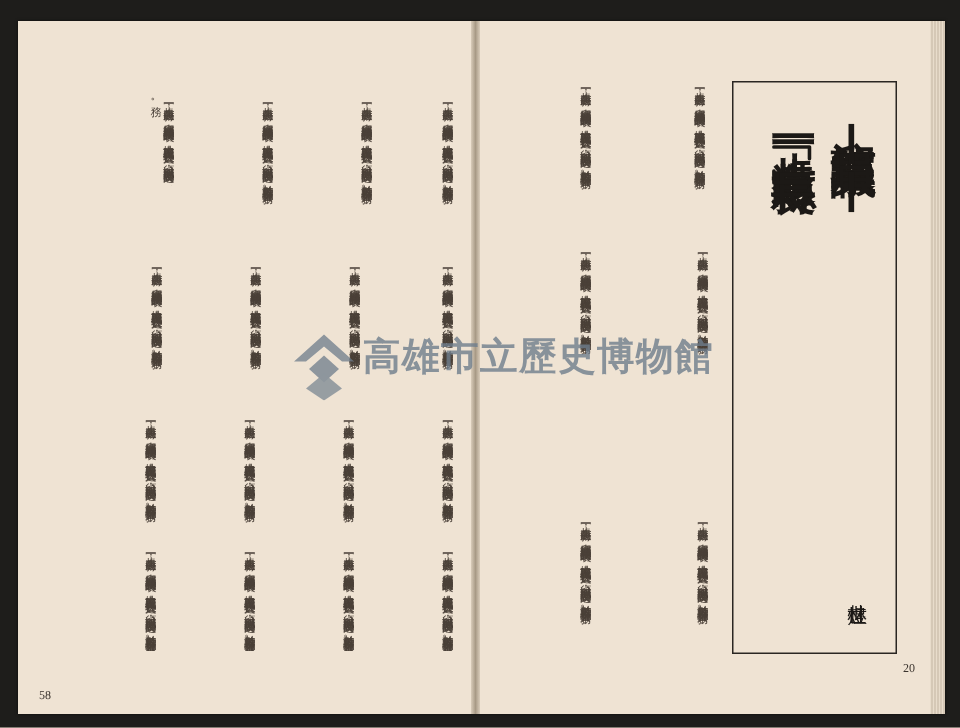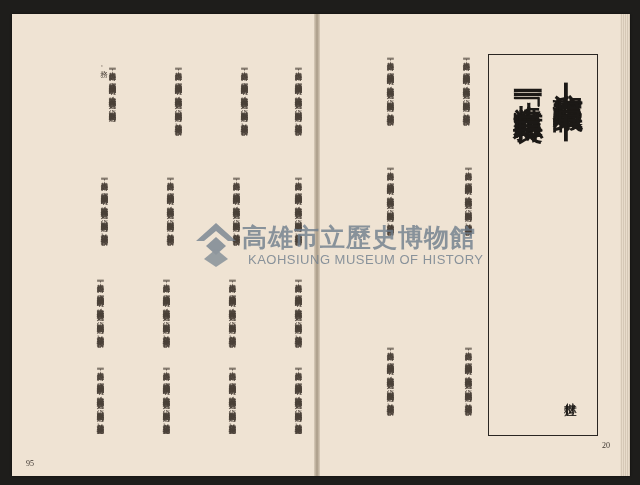--- a/index.html
+++ b/index.html
@@ -100,21 +100,21 @@
       <div class="col" style="height:80px; width:60px;">一步一步邁向縣長，邱連輝議員接受訪問時表示，地方建設與民意代表之責任，須以誠懇態度面對選民，並持續推動各項公共事務。</div>
       <div class="col" style="height:80px; width:60px;">一步一步邁向縣長，邱連輝議員接受訪問時表示，地方建設與民意代表之責任，須以誠懇態度面對選民，並持續推動各項公共事務。</div>
       <div class="col" style="height:80px; width:70px;">一步一步邁向縣長，邱連輝議員接受訪問時表示，地方建設與民意代表之責任，須以誠懇態度面對選民，並持續推動各項公共事務。</div>
     </div>
     <div class="columns" style="right:14px; top:350px; height:70px;">
       <div class="col" style="height:70px; width:60px;">一步一步邁向縣長，邱連輝議員接受訪問時表示，地方建設與民意代表之責任，須以誠懇態度面對選民，並持續推動各項公共事務。</div>
       <div class="col" style="height:70px; width:60px;">一步一步邁向縣長，邱連輝議員接受訪問時表示，地方建設與民意代表之責任，須以誠懇態度面對選民，並持續推動各項公共事務。</div>
       <div class="col" style="height:70px; width:60px;">一步一步邁向縣長，邱連輝議員接受訪問時表示，地方建設與民意代表之責任，須以誠懇態度面對選民，並持續推動各項公共事務。</div>
       <div class="col" style="height:70px; width:70px;">一步一步邁向縣長，邱連輝議員接受訪問時表示，地方建設與民意代表之責任，須以誠懇態度面對選民，並持續推動各項公共事務。</div>
     </div>
-    <div class="page-num" style="left:14px; bottom:8px;">95</div>
+    <div class="page-num" style="left:14px; bottom:8px;">58</div>
   </div>
 
   <div class="gutter"></div>
 
   <div class="page page-right">
     <div class="columns" style="left:6px; top:40px; height:130px;">
       <div class="col" style="height:120px; width:70px;">一步一步邁向縣長，邱連輝議員接受訪問時表示，地方建設與民意代表之責任，須以誠懇態度面對選民，並持續推動各項公共事務。</div>
       <div class="col" style="height:110px; width:70px;">一步一步邁向縣長，邱連輝議員接受訪問時表示，地方建設與民意代表之責任，須以誠懇態度面對選民，並持續推動各項公共事務。</div>
     </div>
     <div class="columns" style="left:6px; top:150px; height:170px;">
@@ -136,16 +136,15 @@
     <div class="edge-stack"></div>
   </div>
 
   <div class="watermark">
     <svg class="wm-logo" viewBox="0 0 48 48">
       <polygon points="24,4 44,22 36,22 24,12 12,22 4,22" fill="#6e7d8c"></polygon>
       <polygon points="24,18 34,27 24,36 14,27" fill="#6e7d8c"></polygon>
       <polygon points="24,30 36,40 24,48 12,40" fill="#6e7d8c" opacity="0.9"></polygon>
     </svg>
     <div class="wm-zh">高雄市立歷史博物館</div>
-    <div class="wm-en">KAOHSIUNG MUSEUM OF HISTORY</div>
   </div>
 
 </div>
 
 </body></html>

